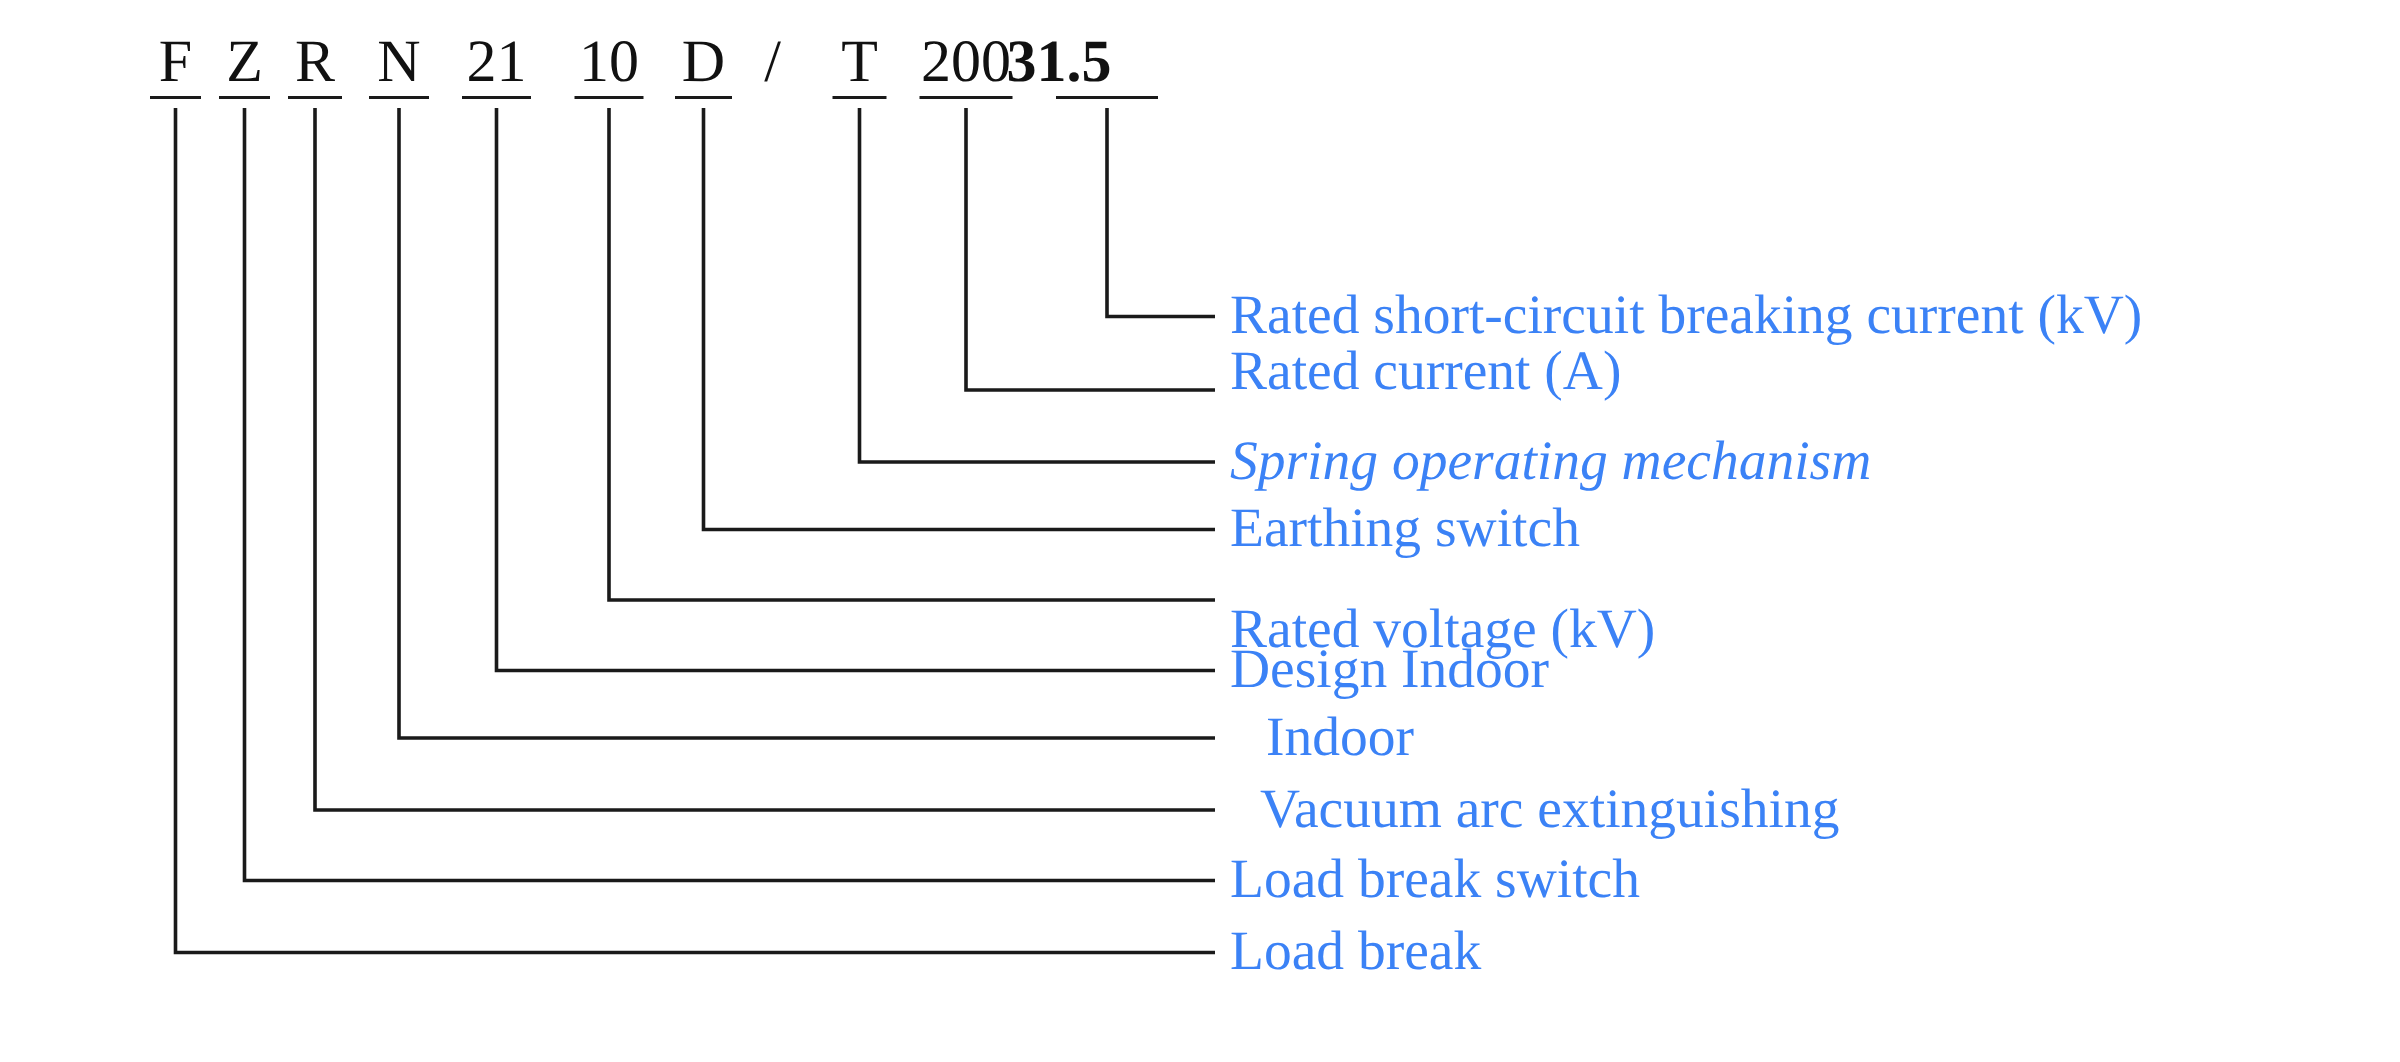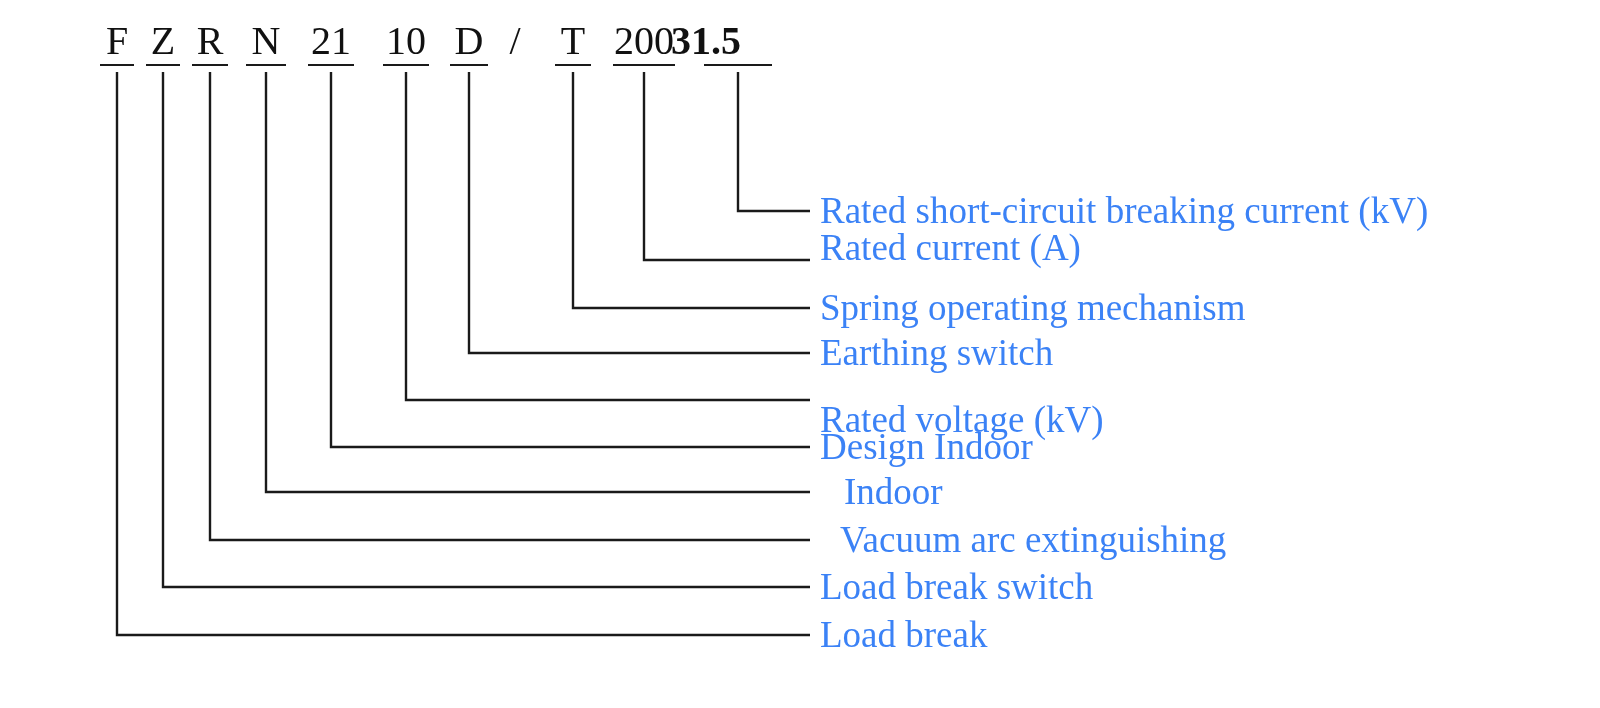--- a/index.html
+++ b/index.html
@@ -100,21 +100,21 @@
       <polyline points="331,72 331,447 810,447" fill="none" stroke="#1a1a1a" stroke-width="2.4" stroke-linecap="butt" stroke-linejoin="miter"></polyline>
       <polyline points="266,72 266,492 810,492" fill="none" stroke="#1a1a1a" stroke-width="2.4" stroke-linecap="butt" stroke-linejoin="miter"></polyline>
       <polyline points="210,72 210,540 810,540" fill="none" stroke="#1a1a1a" stroke-width="2.4" stroke-linecap="butt" stroke-linejoin="miter"></polyline>
       <polyline points="163,72 163,587 810,587" fill="none" stroke="#1a1a1a" stroke-width="2.4" stroke-linecap="butt" stroke-linejoin="miter"></polyline>
       <polyline points="117,72 117,635 810,635" fill="none" stroke="#1a1a1a" stroke-width="2.4" stroke-linecap="butt" stroke-linejoin="miter"></polyline>
     </svg>
 
   <div id="desc-col">
       <div class="desc-label" style="top: 211px;">Rated short-circuit breaking current (kV)</div>
       <div class="desc-label" style="top: 248px;">Rated current (A)</div>
-      <div class="desc-label" style="top: 308px;">Spring operating mechanism</div>
+      <div class="desc-label" style="top: 308px; font-style: italic;">Spring operating mechanism</div>
       <div class="desc-label" style="top: 353px;">Earthing switch</div>
       <div class="desc-label" style="top: 400px; margin-top: 20px;">Rated voltage (kV)</div>
       <div class="desc-label" style="top: 447px;">Design Indoor</div>
       <div class="desc-label" style="top: 492px; margin-left: 24px;">Indoor</div>
       <div class="desc-label" style="top: 540px; margin-left: 20px;">Vacuum arc extinguishing</div>
       <div class="desc-label" style="top: 587px;">Load break switch</div>
       <div class="desc-label" style="top: 635px;">Load break</div>
     </div>
 
 </div>

